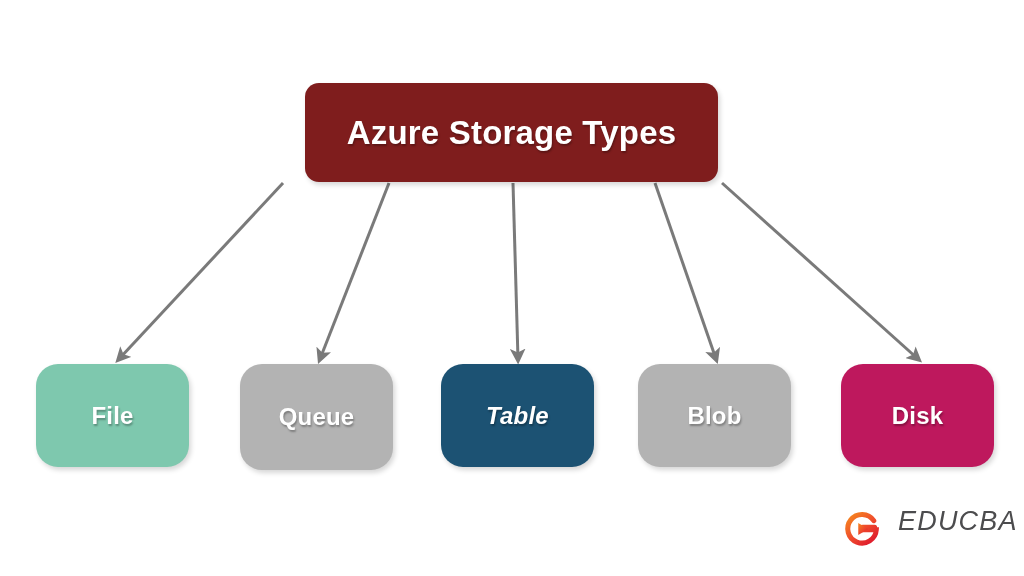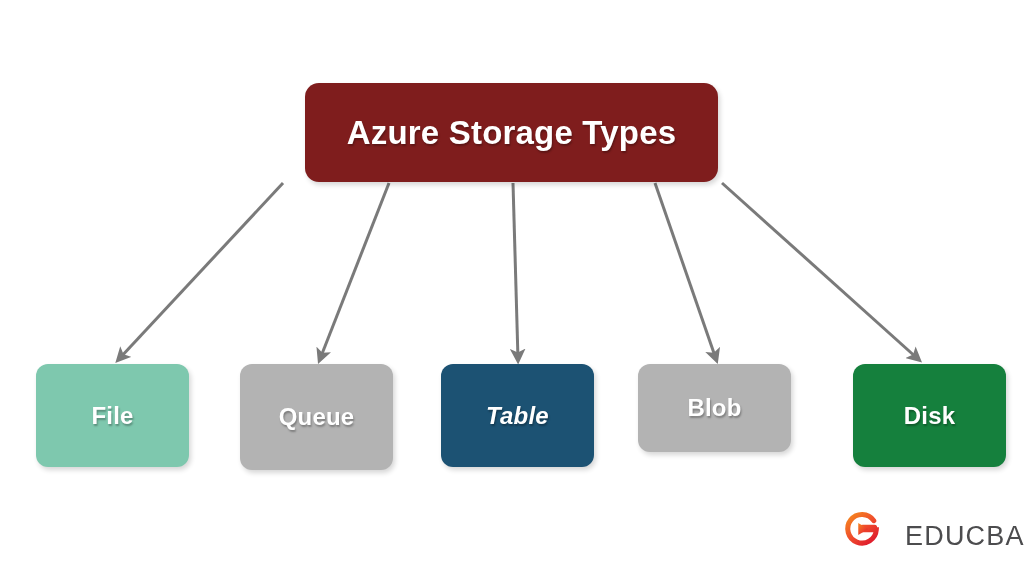--- a/index.html
+++ b/index.html
@@ -51,21 +51,21 @@
     text-shadow: 1px 2px 2px rgba(0,0,0,0.28);
     white-space: nowrap;
   }
 
   
   .leaf-node {
     position: absolute;
     top: 364px;
     width: 153px;
     height: 103px;
-    border-radius: 12px;
+    border-radius: 22px;
     display: flex;
     align-items: center;
     justify-content: center;
     box-sizing: border-box;
     box-shadow: 2px 3px 5px rgba(0,0,0,0.16);
   }
   .leaf-label {
     color: #ffffff;
     font-size: 24px;
     font-weight: bold;
@@ -73,22 +73,23 @@
     text-shadow: 1px 2px 2px rgba(0,0,0,0.3);
     white-space: nowrap;
   }
 
   
   .brand {
     position: absolute;
     left: 841px;
     top: 508px;
     display: flex;
-    align-items: flex-end;
-    gap: 22px;
+    align-items: flex-start;
+    gap: 15px;
+    font-style: italic;
   }
   .brand-mark {
     width: 42px;
     height: 42px;
     display: block;
   }
   .brand-text {
     color: #4c4c4e;
     font-size: 27px;
     letter-spacing: 1.2px;
@@ -125,25 +126,25 @@
   </div>
 
   <div class="leaf-node" style="left: 240px; top: 364px; width: 153px; height: 106px; background: rgb(179, 179, 179);">
     <span class="leaf-label" style="color: rgb(255, 255, 255);">Queue</span>
   </div>
 
   <div class="leaf-node" style="left: 441px; top: 364px; width: 153px; height: 103px; background: rgb(28, 82, 115);">
     <span class="leaf-label" style="color: rgb(255, 255, 255); font-style: italic;">Table</span>
   </div>
 
-  <div class="leaf-node" style="left: 638px; top: 364px; width: 153px; height: 88px; background: rgb(179, 179, 179);">
+  <div class="leaf-node" style="left: 638px; top: 364px; width: 153px; height: 103px; background: rgb(179, 179, 179);">
     <span class="leaf-label" style="color: rgb(255, 255, 255);">Blob</span>
   </div>
 
-  <div class="leaf-node" style="left: 841px; top: 364px; width: 153px; height: 103px; background: #15803d; margin-left: 12px;">
+  <div class="leaf-node" style="left: 841px; top: 364px; width: 153px; height: 103px; background: #be185d;">
     <span class="leaf-label" style="color: rgb(255, 255, 255);">Disk</span>
   </div>
 
   <div class="brand">
     <svg class="brand-mark" viewBox="0 0 100 100" xmlns="http://www.w3.org/2000/svg">
       <defs>
         <linearGradient id="educbaGrad" x1="0%" y1="10%" x2="75%" y2="100%">
           <stop offset="0%" stop-color="#f58220"></stop>
           <stop offset="55%" stop-color="#ef4b2c"></stop>
           <stop offset="100%" stop-color="#e01f2d"></stop>

